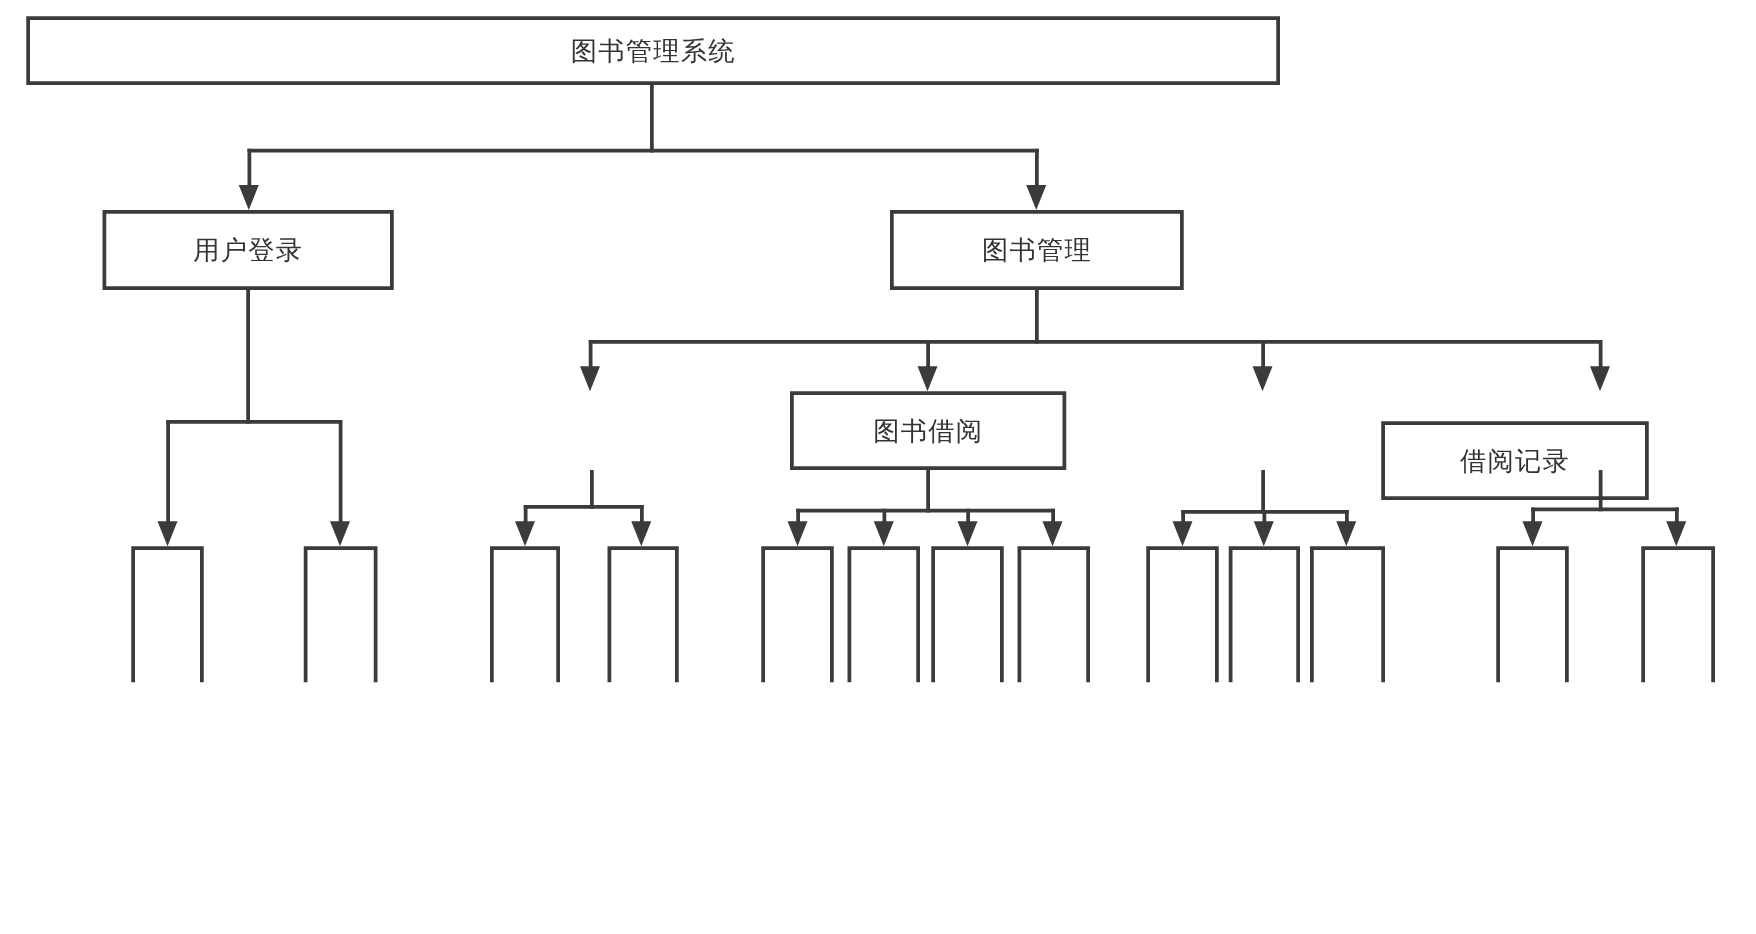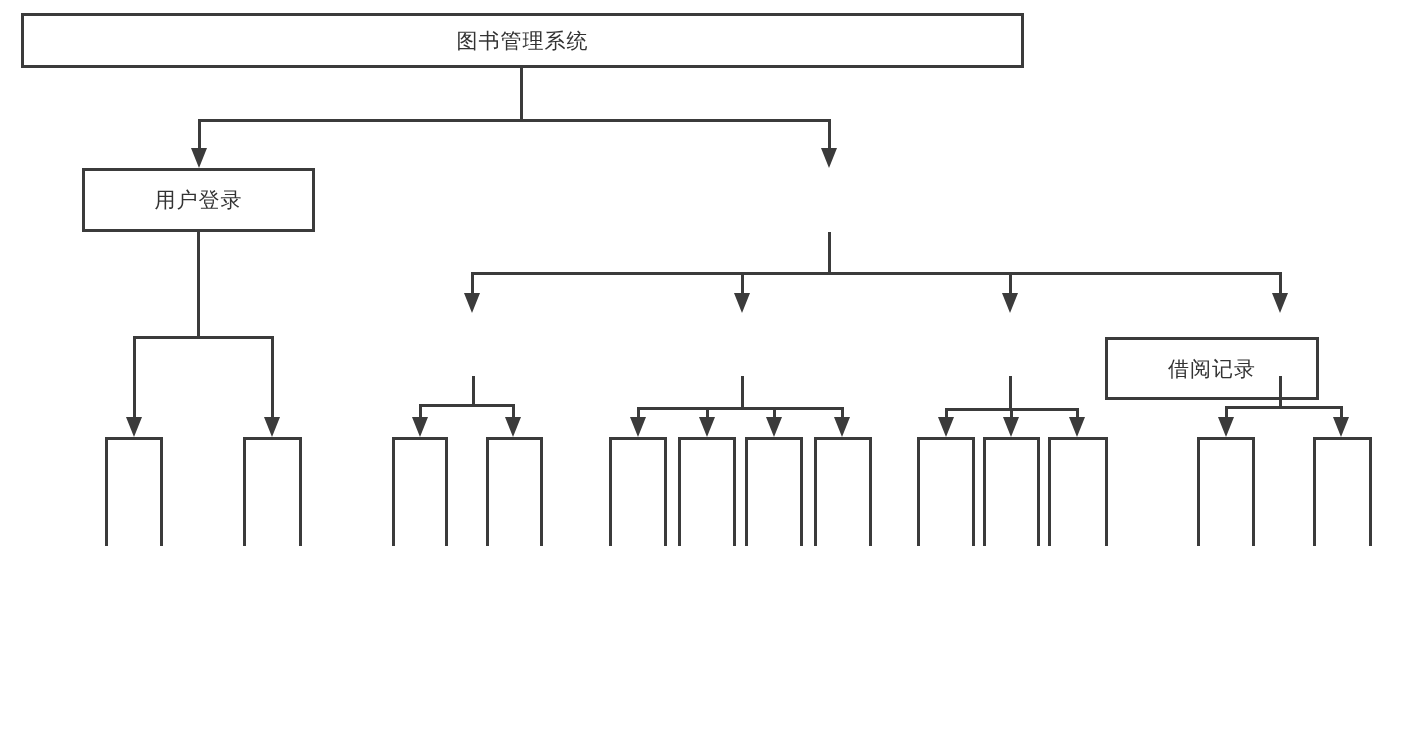--- a/index.html
+++ b/index.html
@@ -42,39 +42,45 @@
   <div class="line" style="left:520px;top:68px;width:3px;height:54px;"></div>
   <div class="line" style="left:198px;top:119px;width:633px;height:3px;"></div>
   <div class="line" style="left:198px;top:119px;width:3px;height:31px;"></div>
   <div class="arrow" style="left:191px;top:148px;"></div>
   <div class="line" style="left:828px;top:119px;width:3px;height:31px;"></div>
   <div class="arrow" style="left:821px;top:148px;"></div>
 
   <div class="node" style="left:82px;top:168px;width:233px;height:64px;">
     <span>用户登录</span>
   </div>
+  <div class="node" style="left:712px;top:168px;width:235px;height:64px;">
+    <span>图书管理</span>
+  </div>
 
   <div class="line" style="left:197px;top:232px;width:3px;height:107px;"></div>
   <div class="line" style="left:133px;top:336px;width:140px;height:3px;"></div>
   <div class="line" style="left:133px;top:336px;width:3px;height:83px;"></div>
   <div class="arrow" style="left:126px;top:417px;"></div>
   <div class="line" style="left:271px;top:336px;width:3px;height:83px;"></div>
   <div class="arrow" style="left:264px;top:417px;"></div>
 
   <div class="line" style="left:828px;top:232px;width:3px;height:43px;"></div>
   <div class="line" style="left:471px;top:272px;width:810px;height:3px;"></div>
   <div class="line" style="left:471px;top:272px;width:3px;height:23px;"></div>
   <div class="arrow" style="left:464px;top:293px;"></div>
   <div class="line" style="left:741px;top:272px;width:3px;height:23px;"></div>
   <div class="arrow" style="left:734px;top:293px;"></div>
   <div class="line" style="left:1009px;top:272px;width:3px;height:23px;"></div>
   <div class="arrow" style="left:1002px;top:293px;"></div>
   <div class="line" style="left:1279px;top:272px;width:3px;height:23px;"></div>
   <div class="arrow" style="left:1272px;top:293px;"></div>
 
+  <div class="node" style="left:632px;top:313px;width:221px;height:63px;">
+    <span>图书借阅</span>
+  </div>
   <div class="node" style="left:1105px;top:313px;width:214px;height:63px;margin-top:24px;">
     <span>借阅记录</span>
   </div>
 
   <div class="line" style="left:472px;top:376px;width:3px;height:31px;"></div>
   <div class="line" style="left:419px;top:404px;width:96px;height:3px;"></div>
   <div class="line" style="left:419px;top:404px;width:3px;height:15px;"></div>
   <div class="arrow" style="left:412px;top:417px;"></div>
   <div class="line" style="left:512px;top:404px;width:3px;height:15px;"></div>
   <div class="arrow" style="left:505px;top:417px;"></div>

